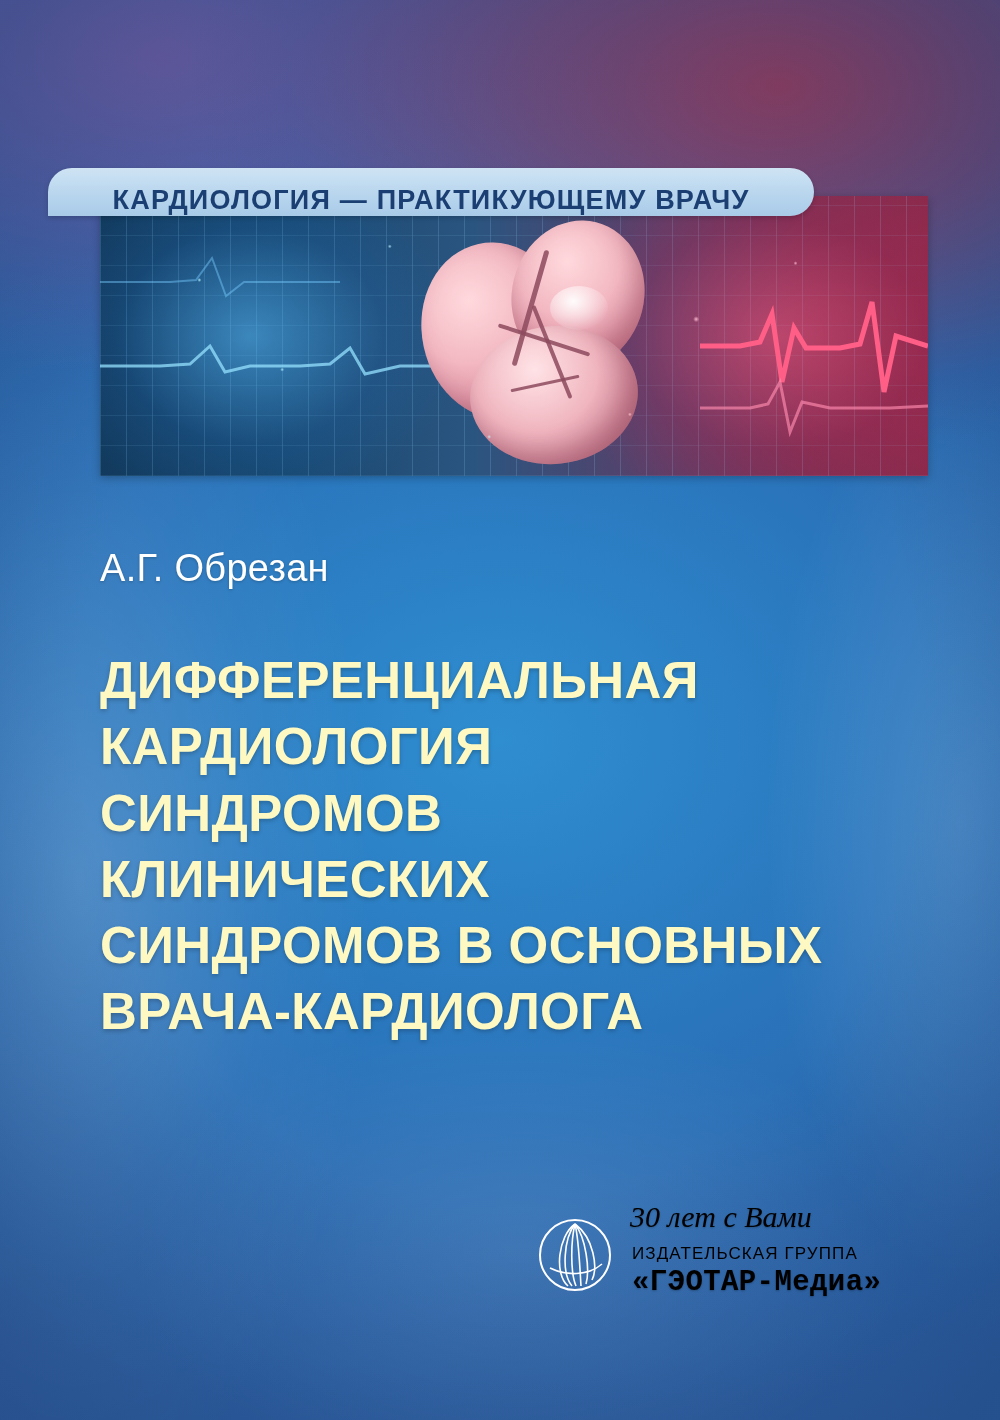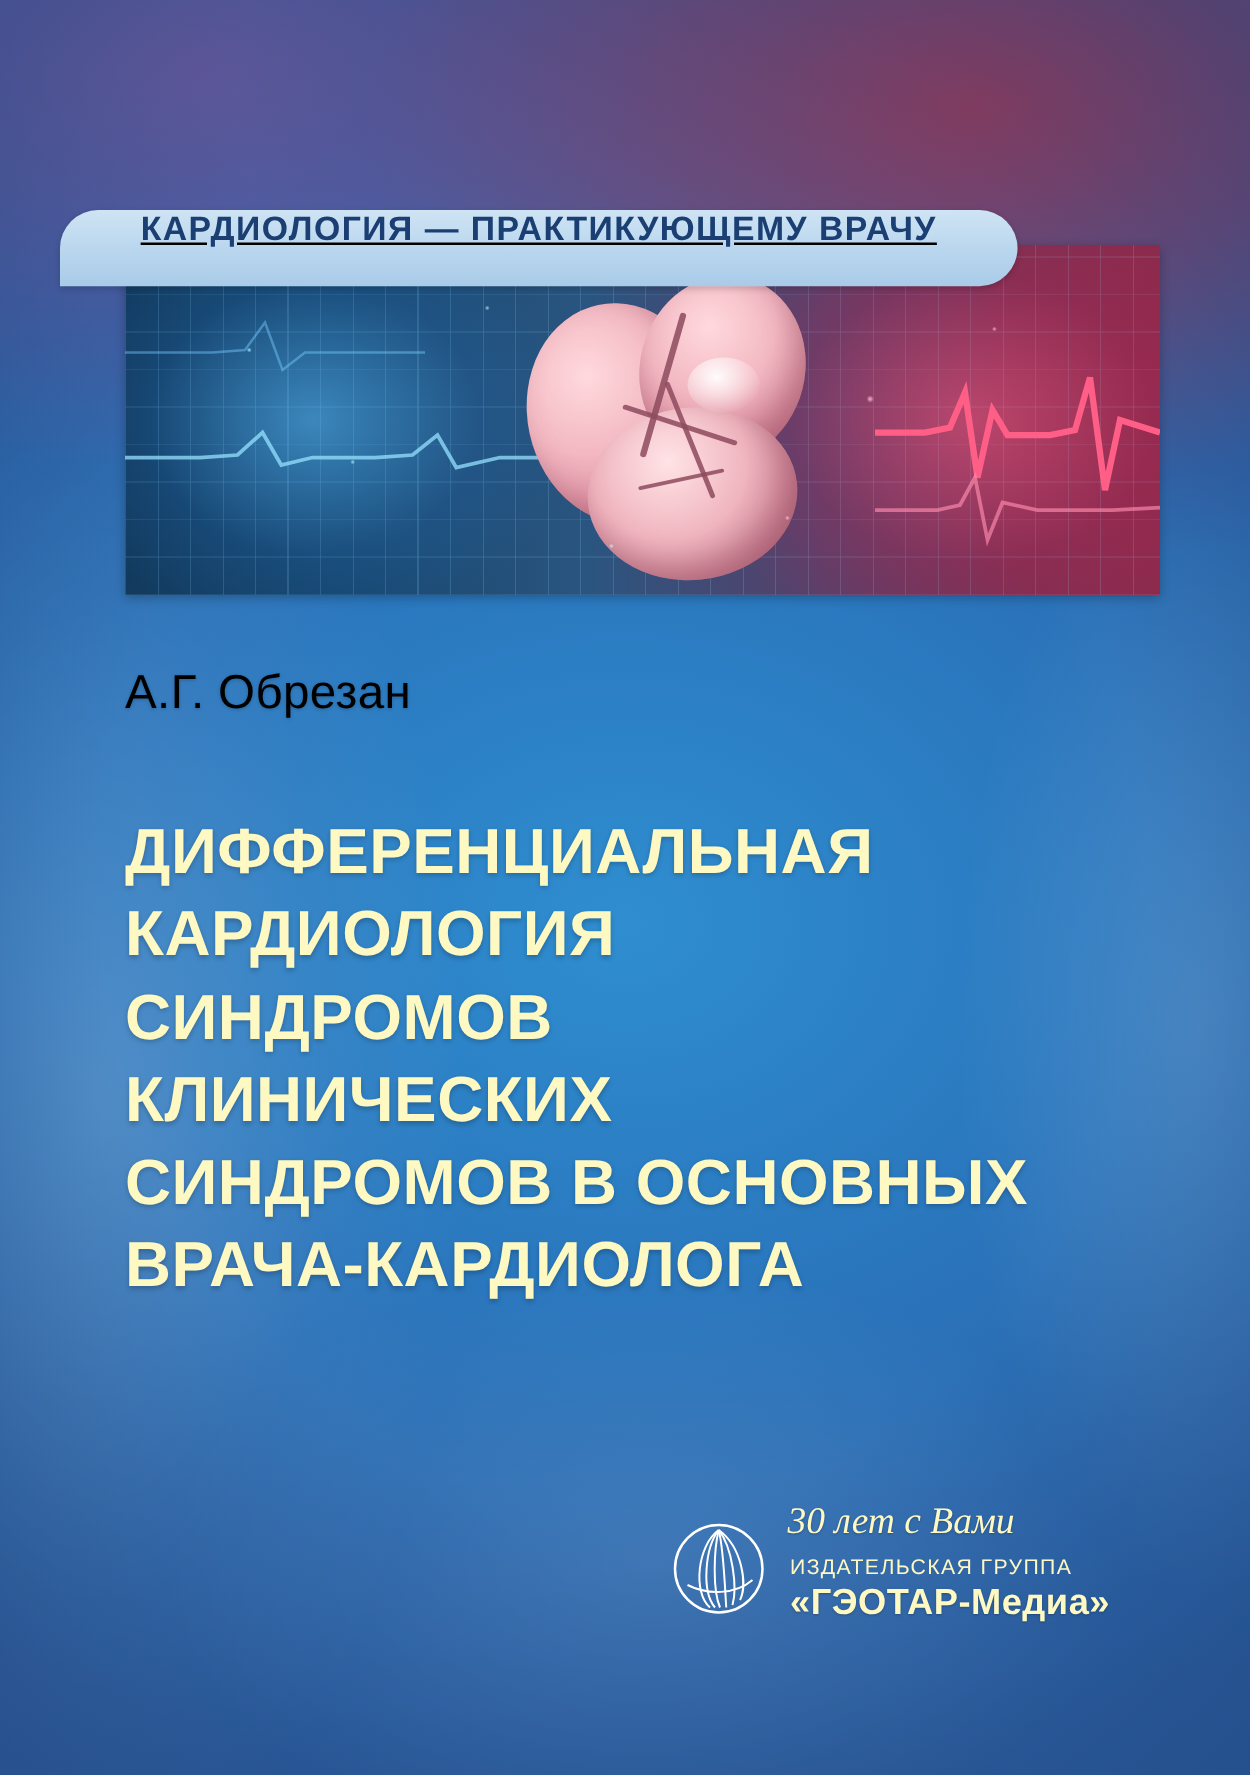--- a/index.html
+++ b/index.html
@@ -43,28 +43,27 @@
     inset: 0;
     background: radial-gradient(ellipse 760px 900px at 50% 50%, rgba(0,0,0,0) 55%, rgba(10,30,70,0.22) 100%);
   }
 
   
   .series-banner {
     position: absolute;
     left: 48px;
     top: 168px;
     width: 766px;
-    height: 61px;
+    height: 48px;
     background: linear-gradient(180deg, #cfe4f4 0%, #bcd8ef 45%, #a9cbe8 100%);
     border-radius: 31px 31px 31px 0;
     box-shadow: 0 2px 5px rgba(0,0,0,0.18);
     display: flex;
-    align-items: flex-start;
+    align-items: flex-end;
     justify-content: center;
-    text-decoration: underline;
   }
   .series-banner span {
     color: #1b3f73;
     font-size: 27px;
     font-weight: bold;
     letter-spacing: 1.2px;
     white-space: nowrap;
   }
 
   
@@ -152,22 +151,22 @@
       radial-gradient(circle 3px at 72% 44%, rgba(255,190,210,0.9) 0%, rgba(0,0,0,0) 100%),
       radial-gradient(circle 2px at 84% 24%, rgba(255,190,210,0.8) 0%, rgba(0,0,0,0) 100%),
       radial-gradient(circle 2px at 64% 78%, rgba(255,200,215,0.8) 0%, rgba(0,0,0,0) 100%),
       radial-gradient(circle 2px at 47% 86%, rgba(200,240,255,0.8) 0%, rgba(0,0,0,0) 100%);
   }
 
   
   .authors {
     position: absolute;
     left: 100px;
-    top: 530px;
-    color: #000000;
+    top: 544px;
+    color: #ffffff;
     font-size: 38px;
     line-height: 1.28;
     font-weight: normal;
     letter-spacing: 0.3px;
     text-shadow: 0 1px 3px rgba(0,0,0,0.22);
   }
 
   
   .title {
     position: absolute;
@@ -183,21 +182,21 @@
   }
   .title div { white-space: nowrap; }
 
   
   .publisher {
     position: absolute;
     left: 520px;
     top: 1196px;
     width: 400px;
     height: 120px;
-    color: #fef9c3;
+    color: #000000;
     text-align: right;
   }
   .pub-mark {
     position: absolute;
     left: 18px;
     top: 22px;
     width: 74px;
     height: 74px;
   }
   .pub-anniv {
@@ -220,20 +219,21 @@
   }
   .pub-name {
     position: absolute;
     left: 112px;
     top: 70px;
     font-size: 29px;
     font-weight: bold;
     letter-spacing: 0.4px;
     white-space: nowrap;
     text-shadow: 0 1px 2px rgba(0,0,0,0.25);
+    font-family: Liberation Mono, monospace;
   }
 </style>
 </head>
 <body>
 
 <div class="cover">
 
   <div class="bg-base"></div>
   <div class="bg-sheen"></div>
   <div class="bg-vignette"></div>

